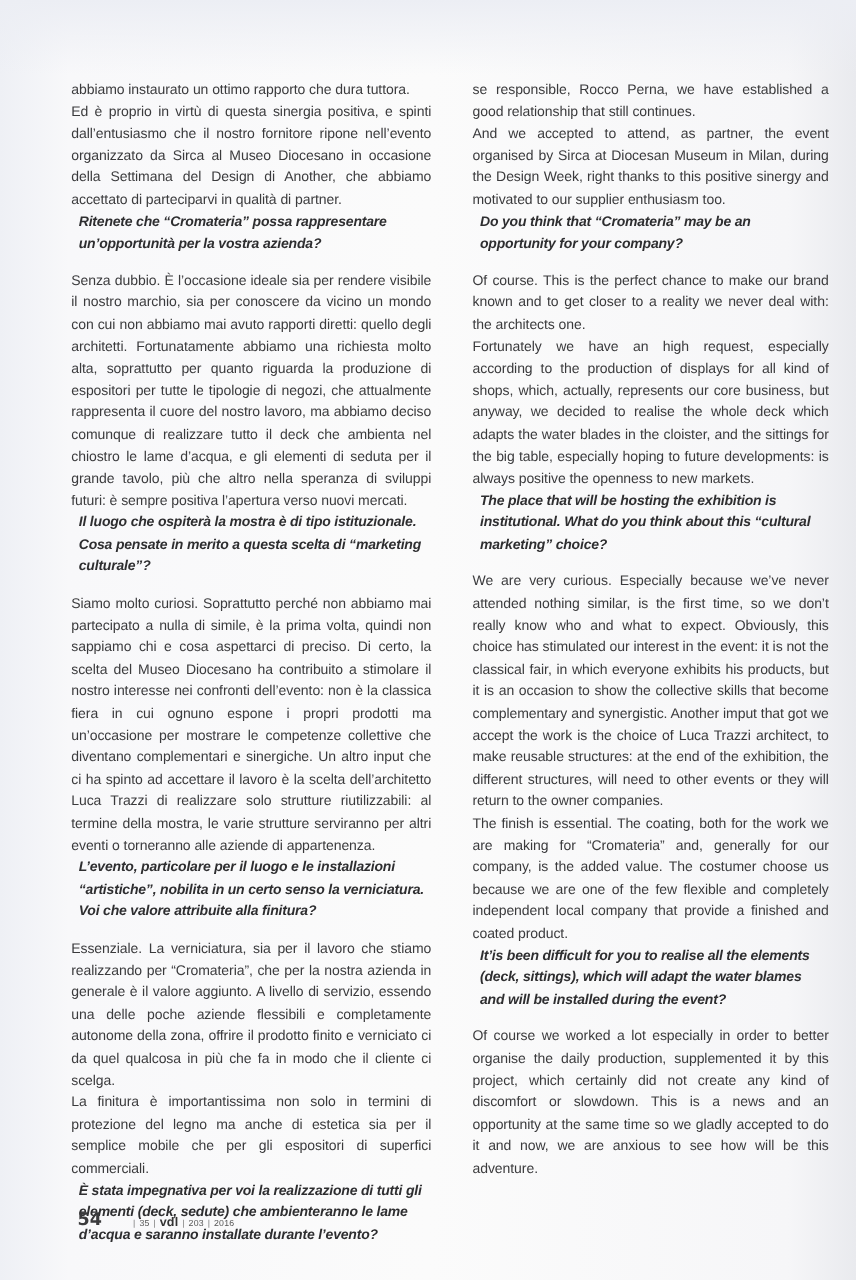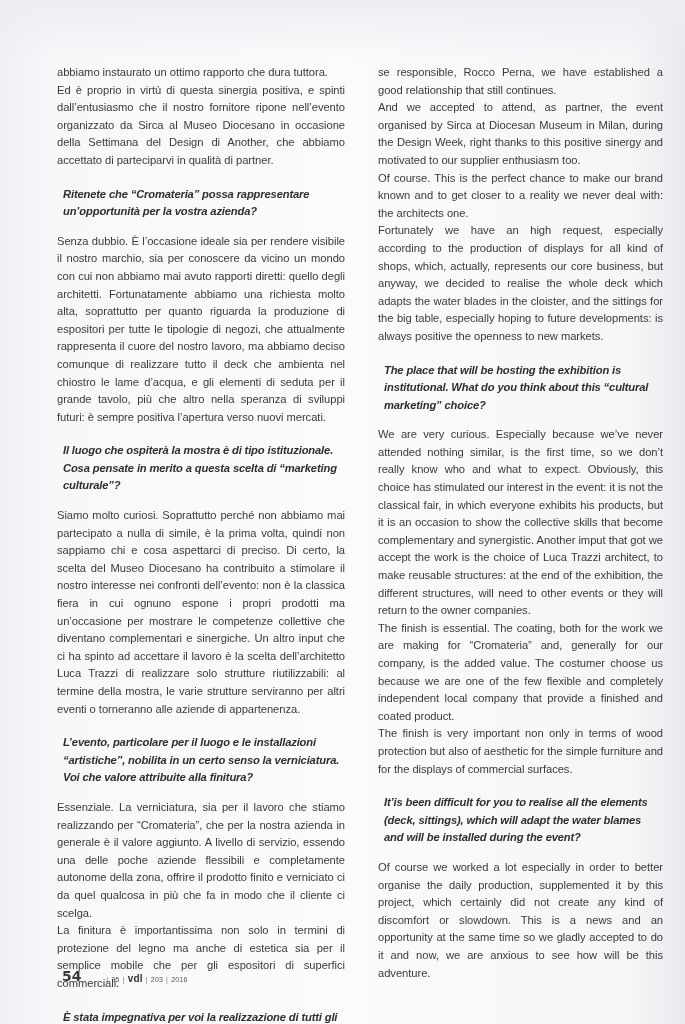--- a/index.html
+++ b/index.html
@@ -18,21 +18,20 @@
     position: absolute; top: 64px;
     font-size: 11.2px; line-height: 17.6px;
     letter-spacing: -0.05px;
   }
   .col-left { left: 57px; width: 288px; }
   .col-right { left: 378px; width: 285px; }
   .col p { margin: 0; text-align: justify; text-align-last: left; }
   .col .q {
     font-weight: bold; font-style: italic;
     color: #2e2e30;
-    margin-top: 16px;
     padding-left: 6px;
     text-align: left;
     letter-spacing: -0.15px;
   }
   .col .q + p { margin-top: 12px; }
   .footer {
     position: absolute; left: 62px; top: 968px;
     display: flex; align-items: flex-end; gap: 0;
   }
   .page-num {
@@ -59,26 +58,26 @@
   <p class="q">L’evento, particolare per il luogo e le installazioni “artistiche”, nobilita in un certo senso la verniciatura. Voi che valore attribuite alla finitura?</p>
   <p>Essenziale. La verniciatura, sia per il lavoro che stiamo realizzando per “Cromateria”, che per la nostra azienda in generale è il valore aggiunto. A livello di servizio, essendo una delle poche aziende flessibili e completamente autonome della zona, offrire il prodotto finito e verniciato ci da quel qualcosa in più che fa in modo che il cliente ci scelga.</p>
   <p>La finitura è importantissima non solo in termini di protezione del legno ma anche di estetica sia per il semplice mobile che per gli espositori di superfici commerciali.</p>
   <p class="q">È stata impegnativa per voi la realizzazione di tutti gli elementi (deck, sedute) che ambienteranno le lame d’acqua e saranno installate durante l’evento?</p>
 
 </div>
 
 <div class="col col-right">
   <p>se responsible, Rocco Perna, we have established a good relationship that still continues.</p>
   <p>And we accepted to attend, as partner, the event organised by Sirca at Diocesan Museum in Milan, during the Design Week, right thanks to this positive sinergy and motivated to our supplier enthusiasm too.</p>
+  <p class="q">Do you think that “Cromateria” may be an opportunity for your company?</p>
   <p>Of course. This is the perfect chance to make our brand known and to get closer to a reality we never deal with: the architects one.</p>
   <p>Fortunately we have an high request, especially according to the production of displays for all kind of shops, which, actually, represents our core business, but anyway, we decided to realise the whole deck which adapts the water blades in the cloister, and the sittings for the big table, especially hoping to future developments: is always positive the openness to new markets.</p>
   <p class="q">The place that will be hosting the exhibition is institutional. What do you think about this “cultural marketing” choice?</p>
   <p>We are very curious. Especially because we’ve never attended nothing similar, is the first time, so we don’t really know who and what to expect. Obviously, this choice has stimulated our interest in the event: it is not the classical fair, in which everyone exhibits his products, but it is an occasion to show the collective skills that become complementary and synergistic. Another imput that got we accept the work is the choice of Luca Trazzi architect, to make reusable structures: at the end of the exhibition, the different structures, will need to other events or they will return to the owner companies.</p>
   <p>The finish is essential. The coating, both for the work we are making for “Cromateria” and, generally for our company, is the added value. The costumer choose us because we are one of the few flexible and completely independent local company that provide a finished and coated product.</p>
-  <p>The finish is very important non only in terms of wood protection but also of aesthetic for the simple furniture and for the displays of commercial surfaces.</p>
   <p class="q">It’is been difficult for you to realise all the elements (deck, sittings), which will adapt the water blames and will be installed during the event?</p>
   <p>Of course we worked a lot especially in order to better organise the daily production, supplemented it by this project, which certainly did not create any kind of discomfort or slowdown. This is a news and an opportunity at the same time so we gladly accepted to do it and now, we are anxious to see how will be this adventure.</p>
 </div>
 
 <div class="footer">
   <span class="page-num">54</span>
   <span class="meta">
     <span class="sep">|</span><span>35</span><span class="sep">|</span><span class="brand">vdl</span><span class="sep">|</span><span>203</span><span class="sep">|</span><span>2016</span>
   </span>
 </div>

